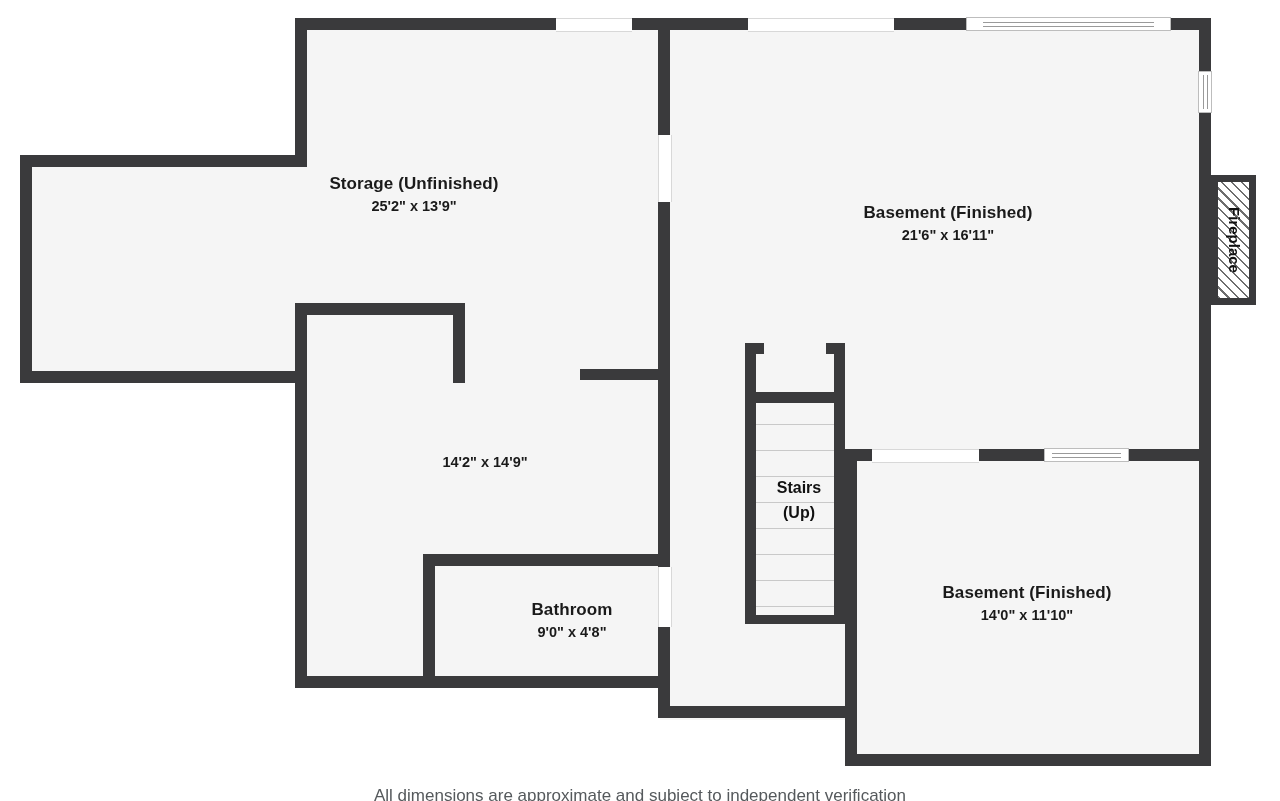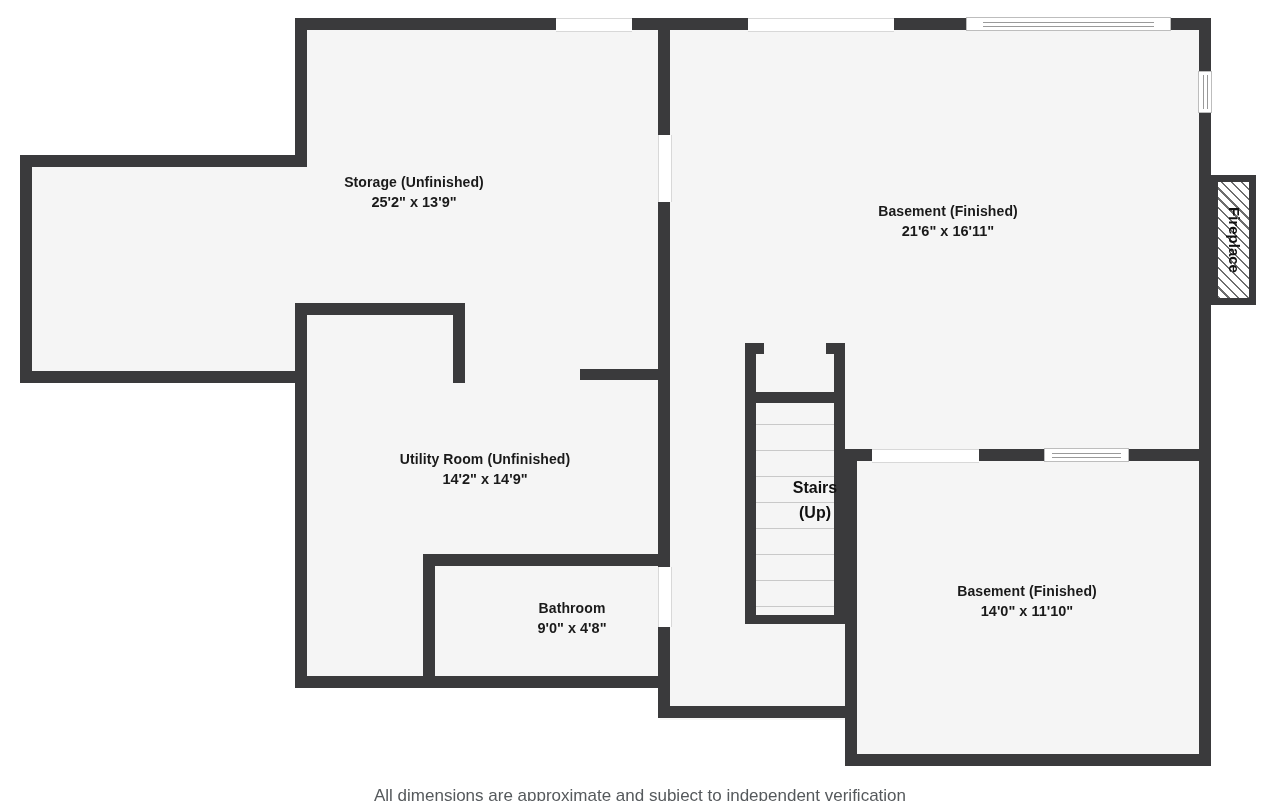--- a/index.html
+++ b/index.html
@@ -83,21 +83,21 @@
   .room-label {
     position: absolute;
     text-align: center;
     color: #1a1a1a;
     line-height: 1.22;
     white-space: nowrap;
     transform: translateX(-50%);
   }
   .room-label .rname {
     display: block;
-    font-size: 14px;
+    font-size: 17px;
     font-weight: bold;
     letter-spacing: 0.1px;
   }
   .room-label .rdim {
     display: block;
     font-size: 14.5px;
     font-weight: bold;
     margin-top: 3px;
   }
   
@@ -114,21 +114,20 @@
   }
   .stairs-label {
     position: absolute;
     text-align: center;
     font-size: 16px;
     font-weight: bold;
     color: #111111;
     line-height: 1.55;
     white-space: nowrap;
     transform: translateX(-50%);
-    margin-left: 16px;
   }
   
   .fireplace {
     position: absolute;
     box-sizing: border-box;
     border: 7px solid #3a3a3c;
     background-color: #ffffff;
     background-image: repeating-linear-gradient(
       45deg,
       #6e6e6e 0px,
@@ -240,21 +239,20 @@
     <span class="rname">Storage (Unfinished)</span>
     <span class="rdim">25'2" x 13'9"</span>
   </div>
 
   <div class="room-label" style="left:948px; top:203px;">
     <span class="rname">Basement (Finished)</span>
     <span class="rdim">21'6" x 16'11"</span>
   </div>
 
   <div class="room-label" style="left:485px; top:451px;">
-    <span class="rname">Utility Room (Unfinished)</span>
     <span class="rdim">14'2" x 14'9"</span>
   </div>
 
   <div class="room-label" style="left:572px; top:600px;">
     <span class="rname">Bathroom</span>
     <span class="rdim">9'0" x 4'8"</span>
   </div>
 
   <div class="room-label" style="left:1027px; top:583px;">
     <span class="rname">Basement (Finished)</span>

